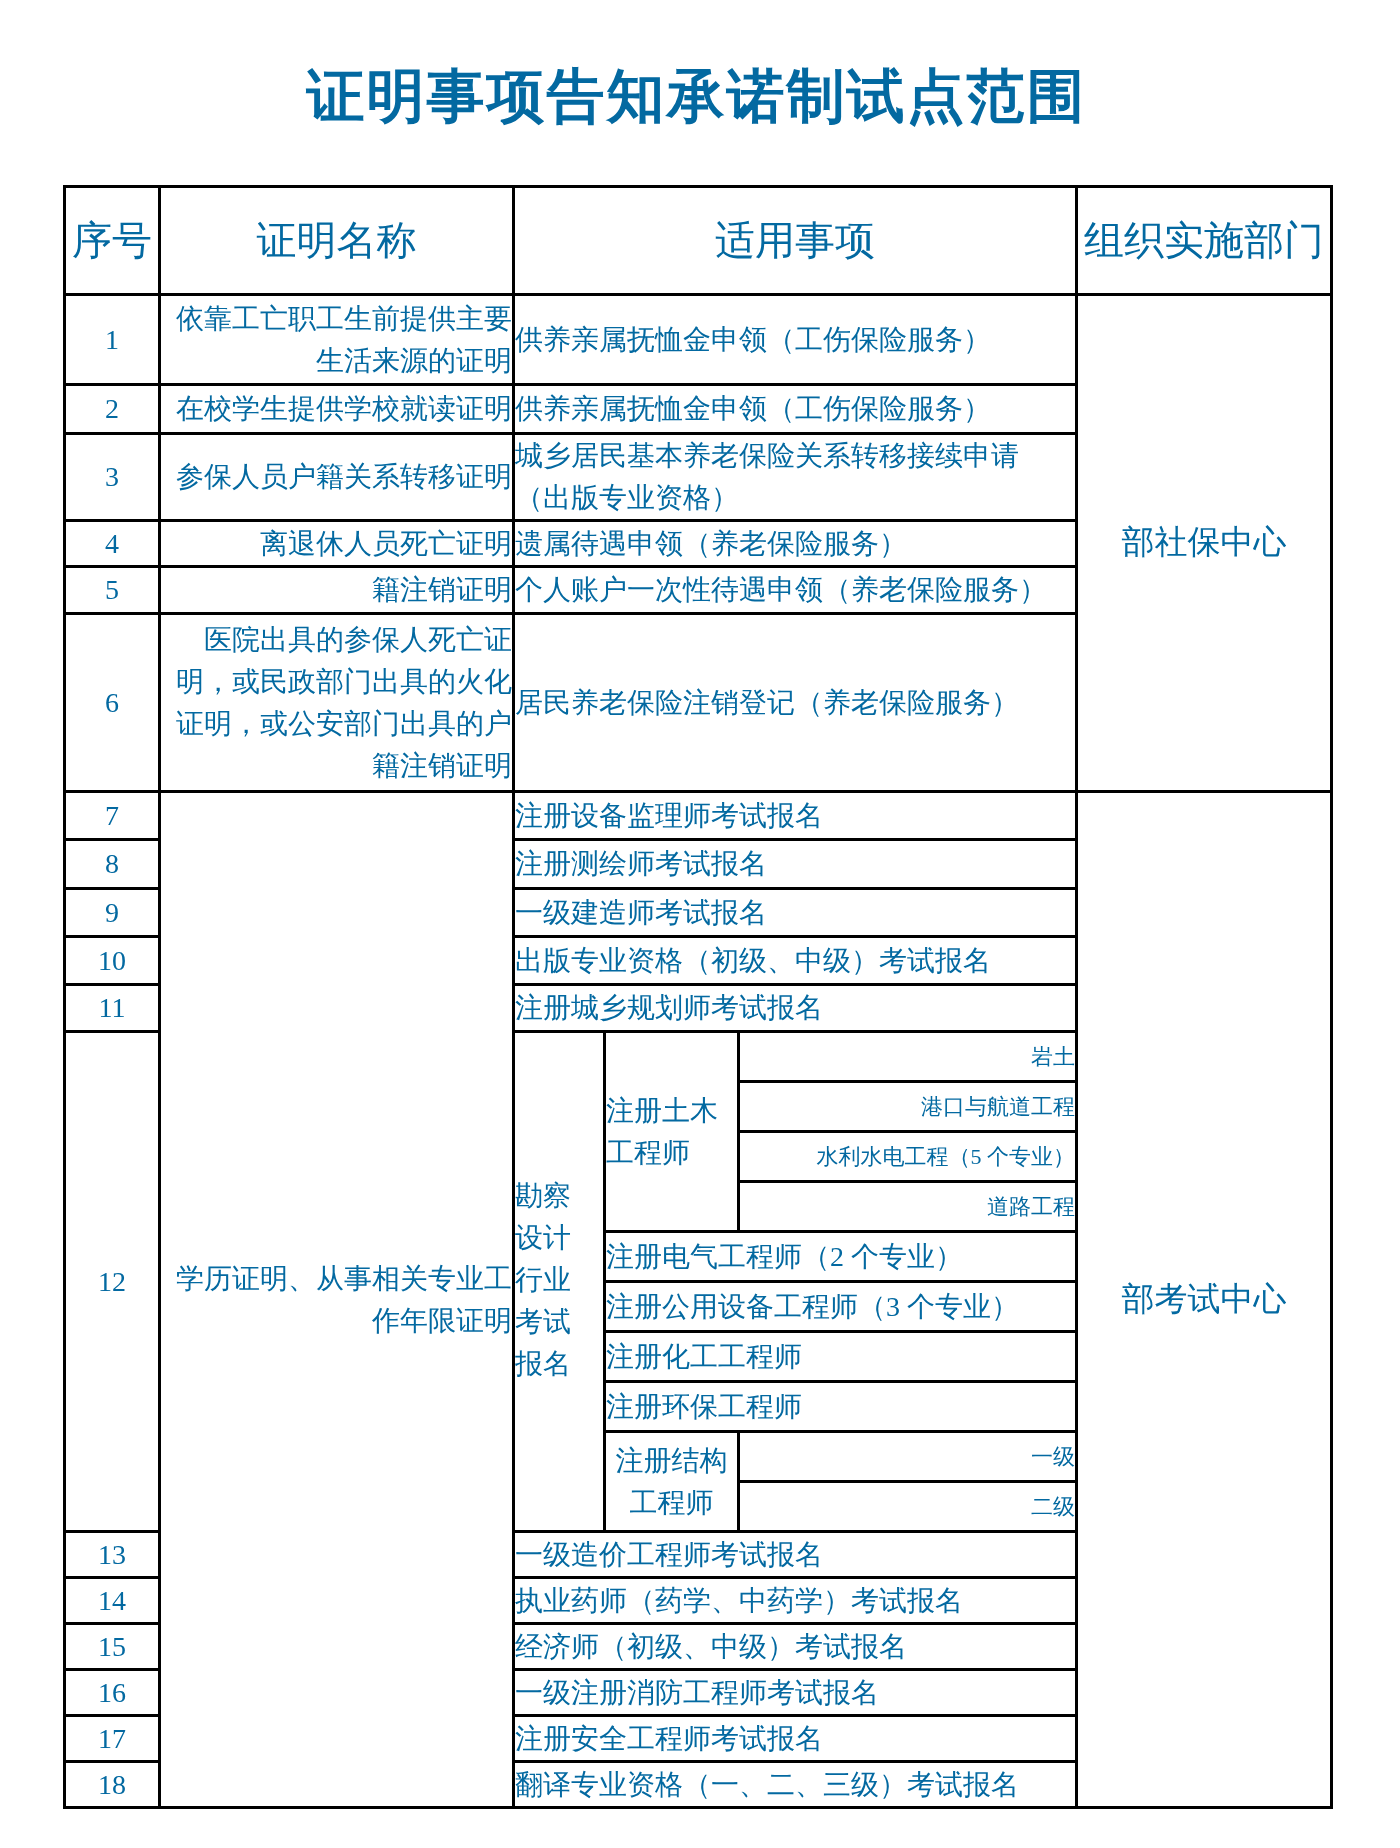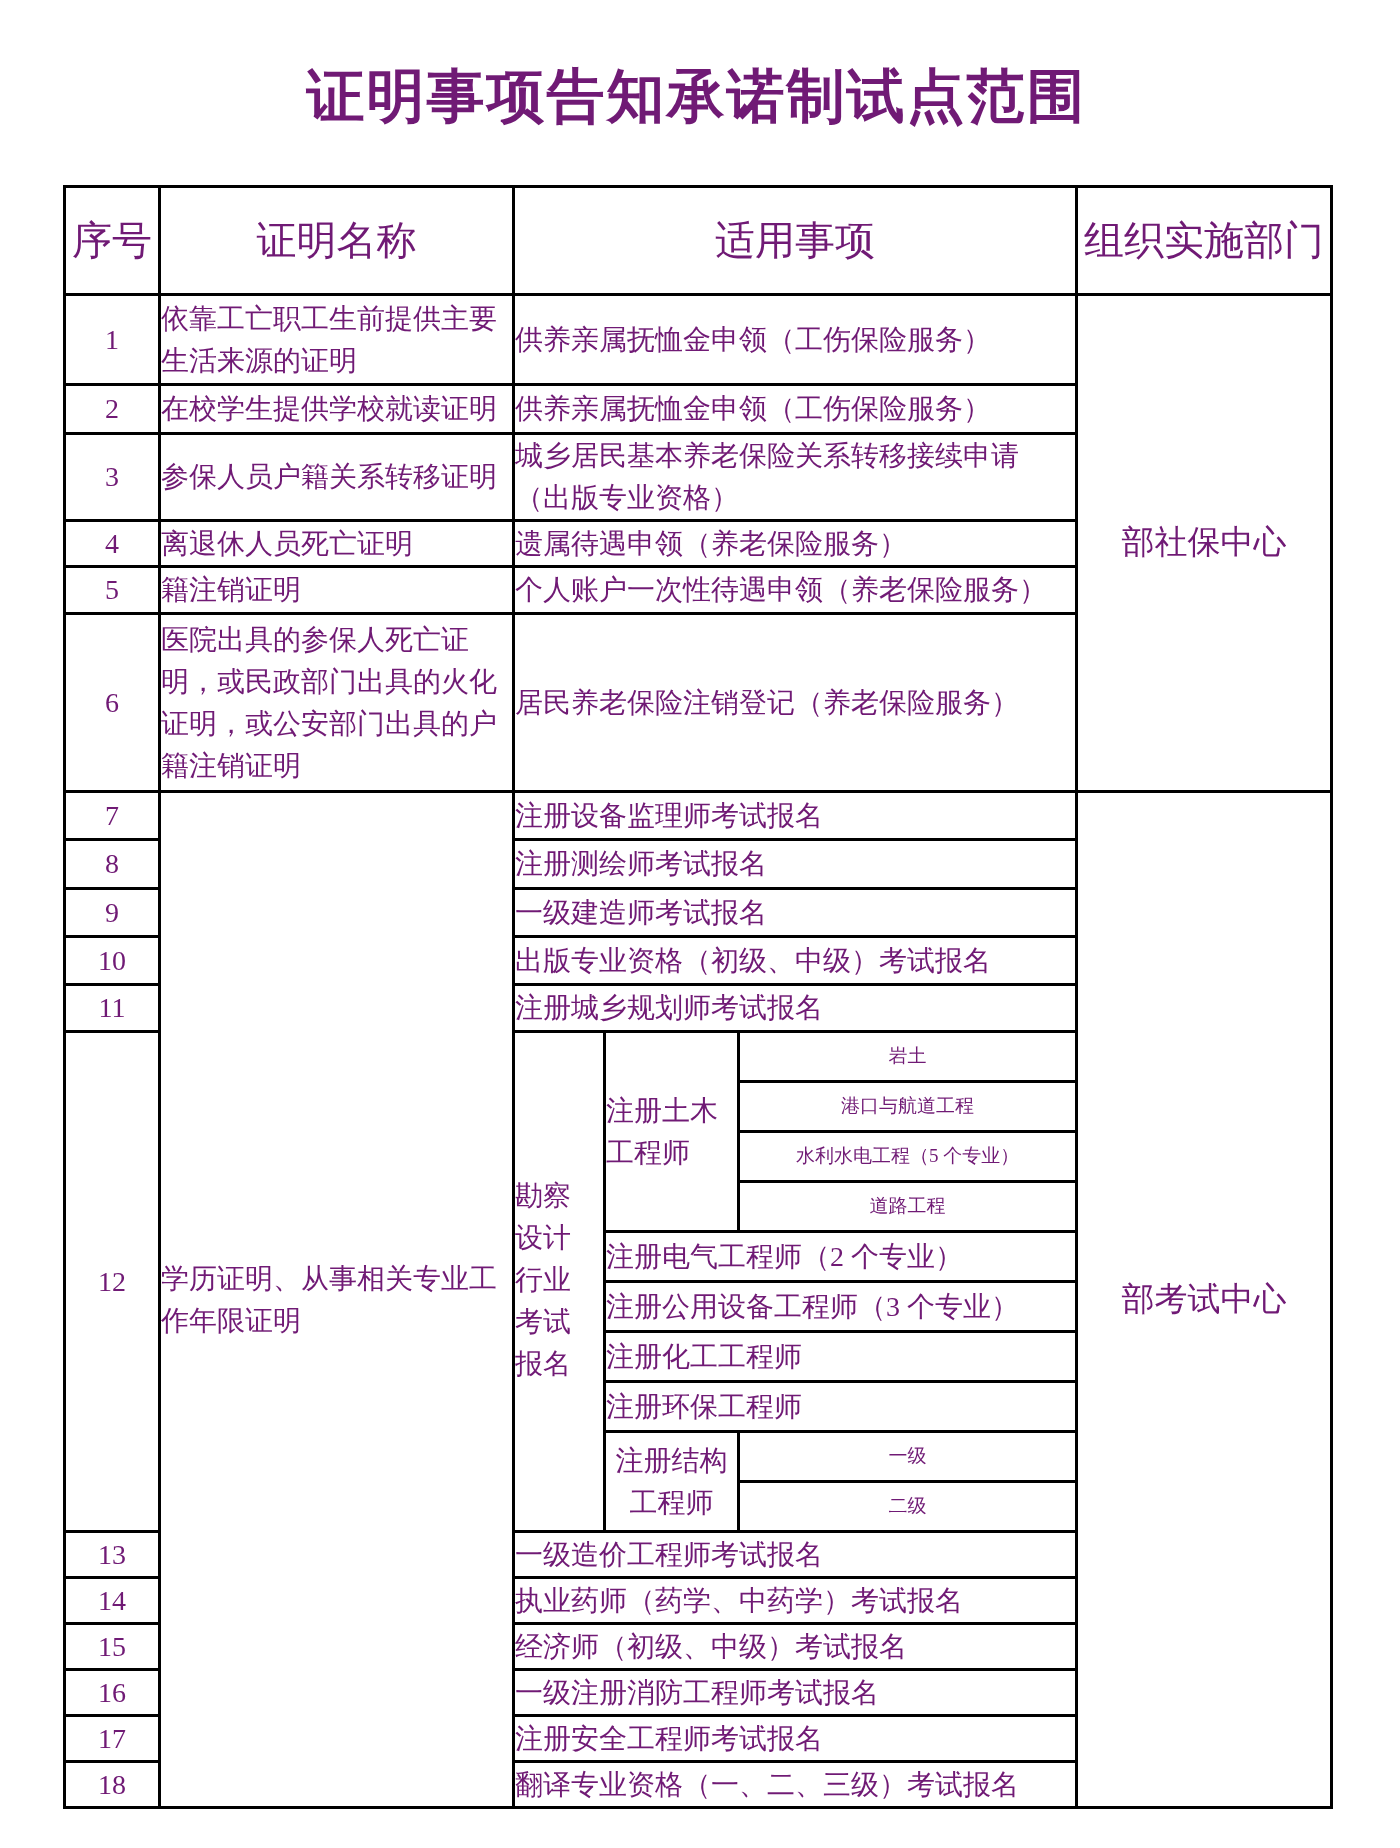--- a/index.html
+++ b/index.html
@@ -1,44 +1,44 @@
 <!DOCTYPE html>
 <html><head>
 <meta charset="utf-8">
 <style>
   html,body { margin:0; padding:0; }
   .page {
     position:relative; width:1400px; height:1848px; background:#ffffff;
-    color:#701a75; font-family:"Liberation Serif","DejaVu Serif",serif;
+    color:#0369a1; font-family:"Liberation Serif","DejaVu Serif",serif;
     overflow:hidden;
   }
   .doc-title {
     position:absolute; top:58px; left:63px; width:1267px;
     text-align:center; font-size:58px; font-weight:bold;
     letter-spacing:2px; white-space:nowrap;
   }
   table.main {
     position:absolute; top:185px; left:63px; width:1267px;
     border-collapse:collapse; table-layout:fixed;
   }
   table.main td, table.main th {
     border:3px solid #000; font-weight:normal;
     vertical-align:middle; overflow:hidden; padding:0;
     line-height:1.5;
   }
   th.hdr { font-size:40px; text-align:center; }
   td { font-size:28px; }
   .num { text-align:center; }
-  .name { text-align:left; padding:2px 6px; white-space:pre;margin-top:11px; }
+  .name { text-align:right; padding:2px 6px; white-space:pre;margin-top:11px; }
   .matter { text-align:left; padding:2px 6px; white-space:pre; }
   .dept { font-size:33px; text-align:center; }
   .group-cell { text-align:left; padding-left:8px; white-space:pre; line-height:1.85;font-family:Liberation Mono, monospace; }
   .civil-cell { text-align:left; padding-left:8px; white-space:pre; line-height:1.55; }
   .struct-cell { text-align:center; white-space:pre; line-height:1.55; }
-  .leaf { font-size:19px; text-align:center; padding:2px 8px; white-space:pre; }
+  .leaf { font-size:22px; text-align:right; padding:2px 8px; white-space:pre; }
 </style>
 </head>
 <body>
 
 <div class="page">
 
   <div class="doc-title">证明事项告知承诺制试点范围</div>
 
   <table class="main">
     <colgroup>

